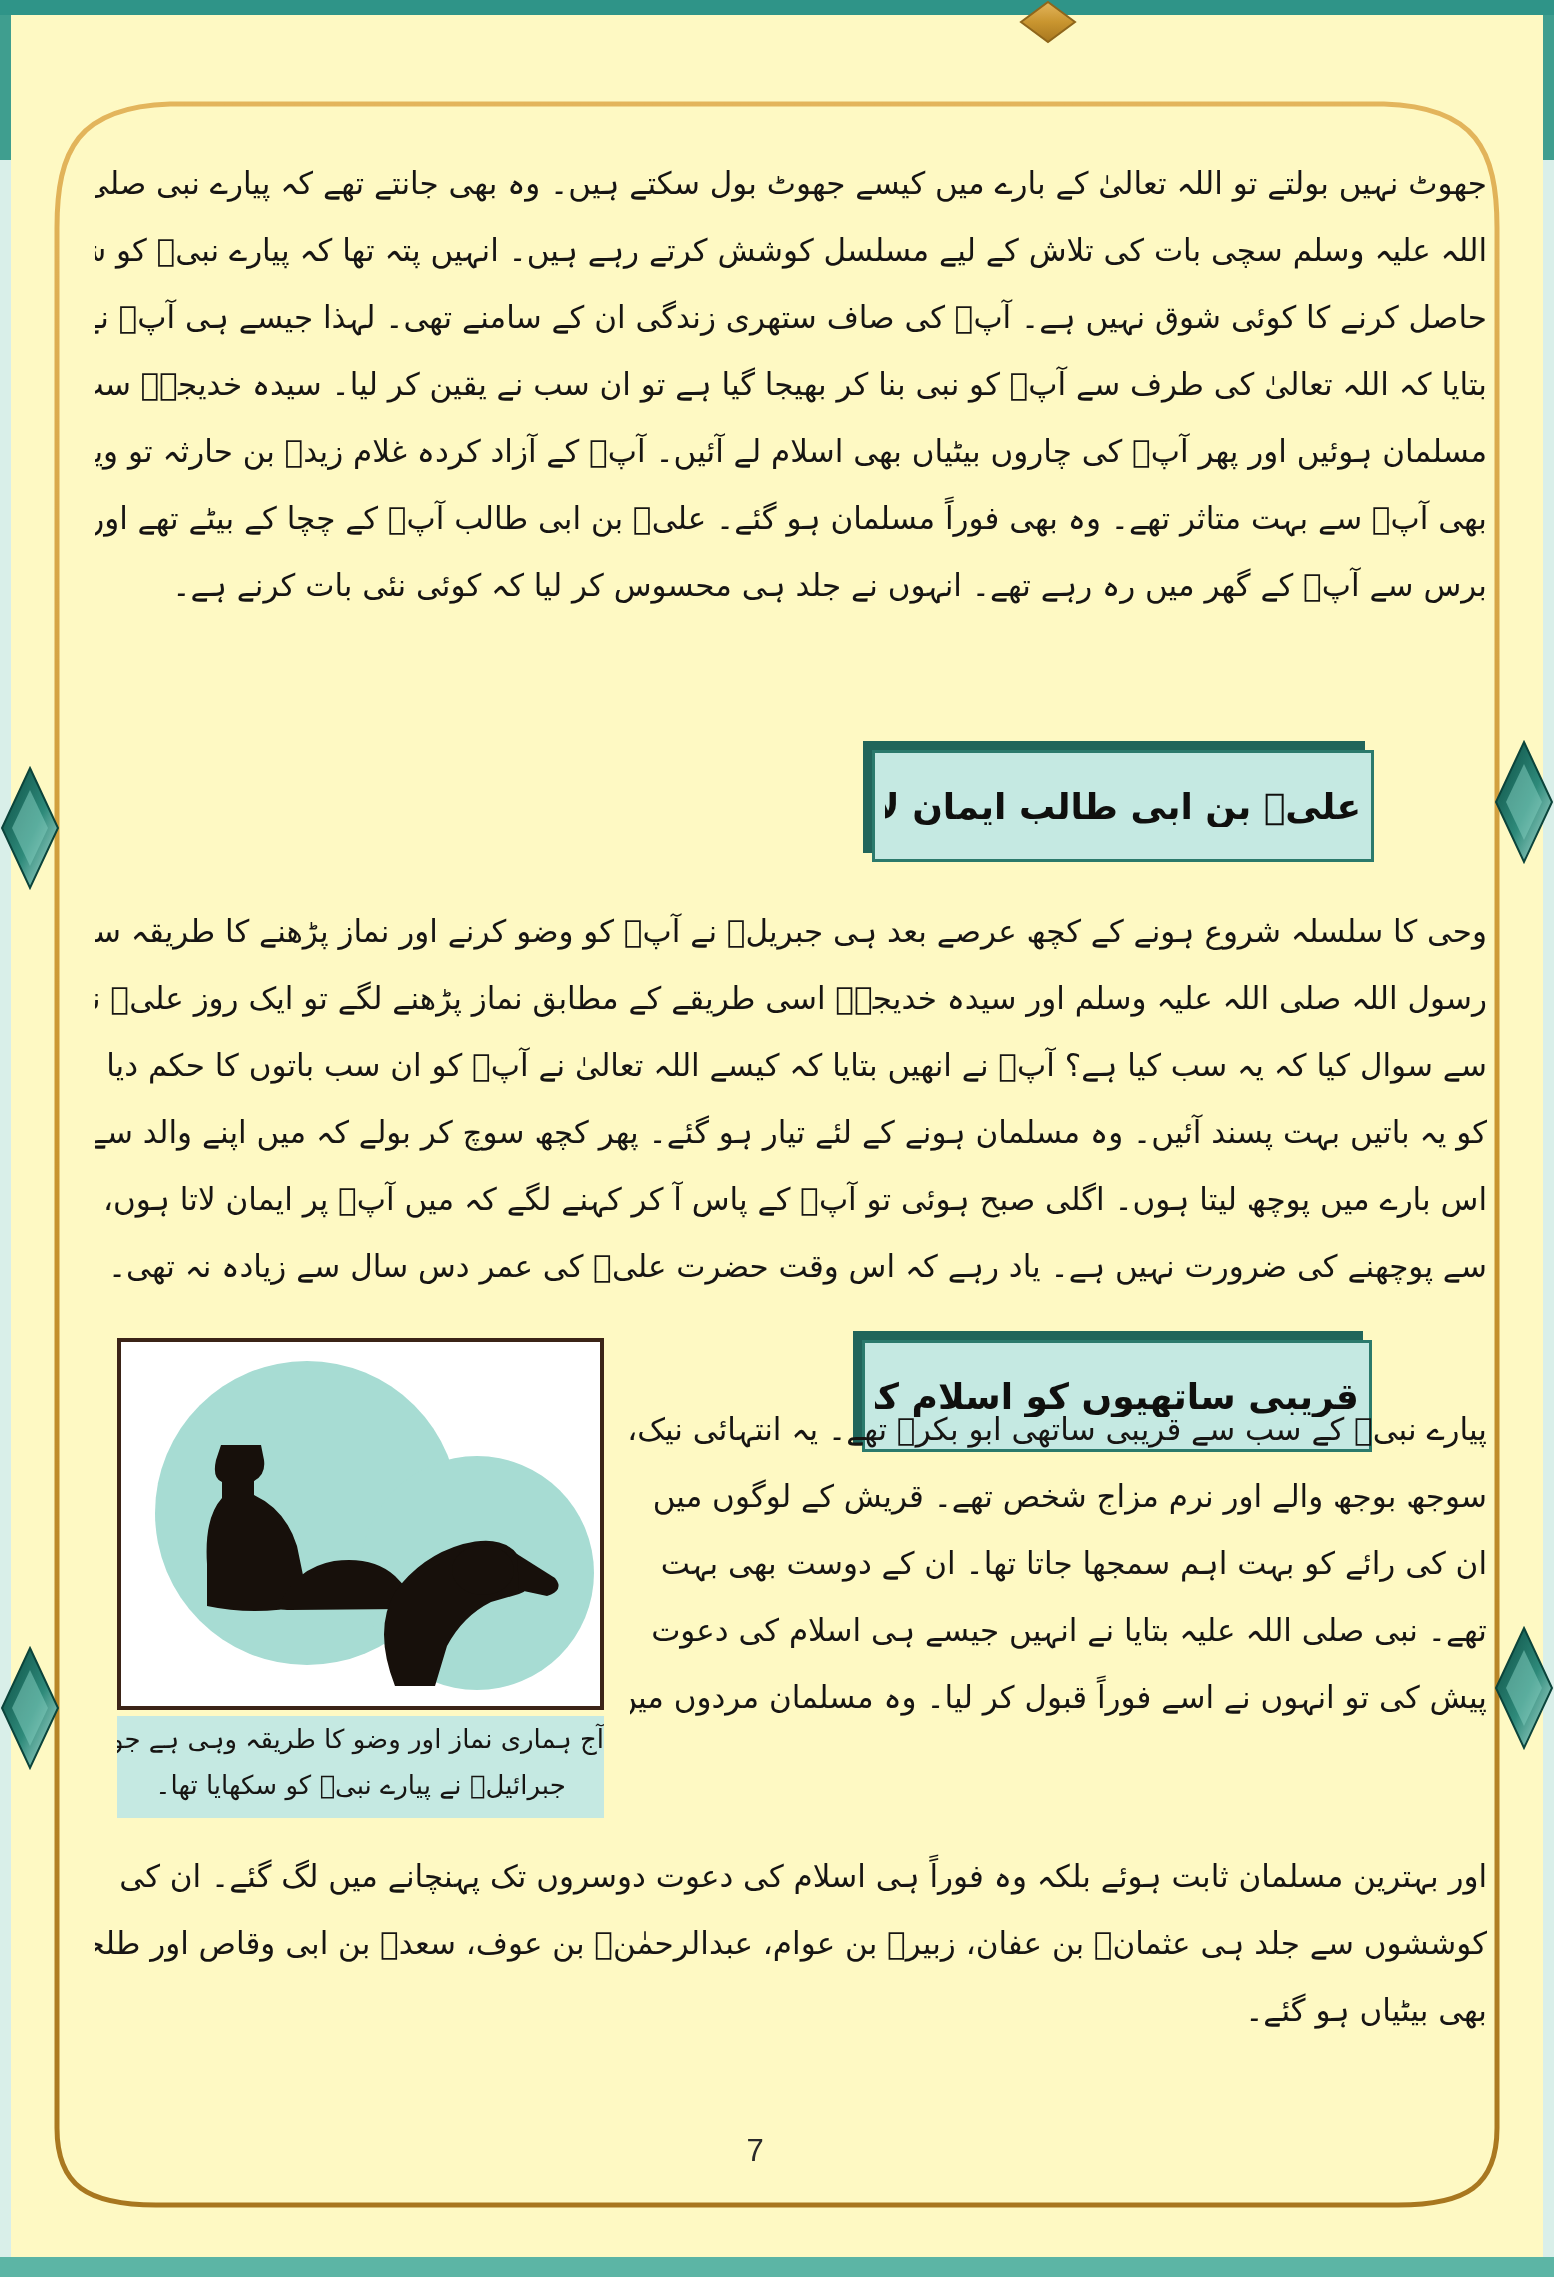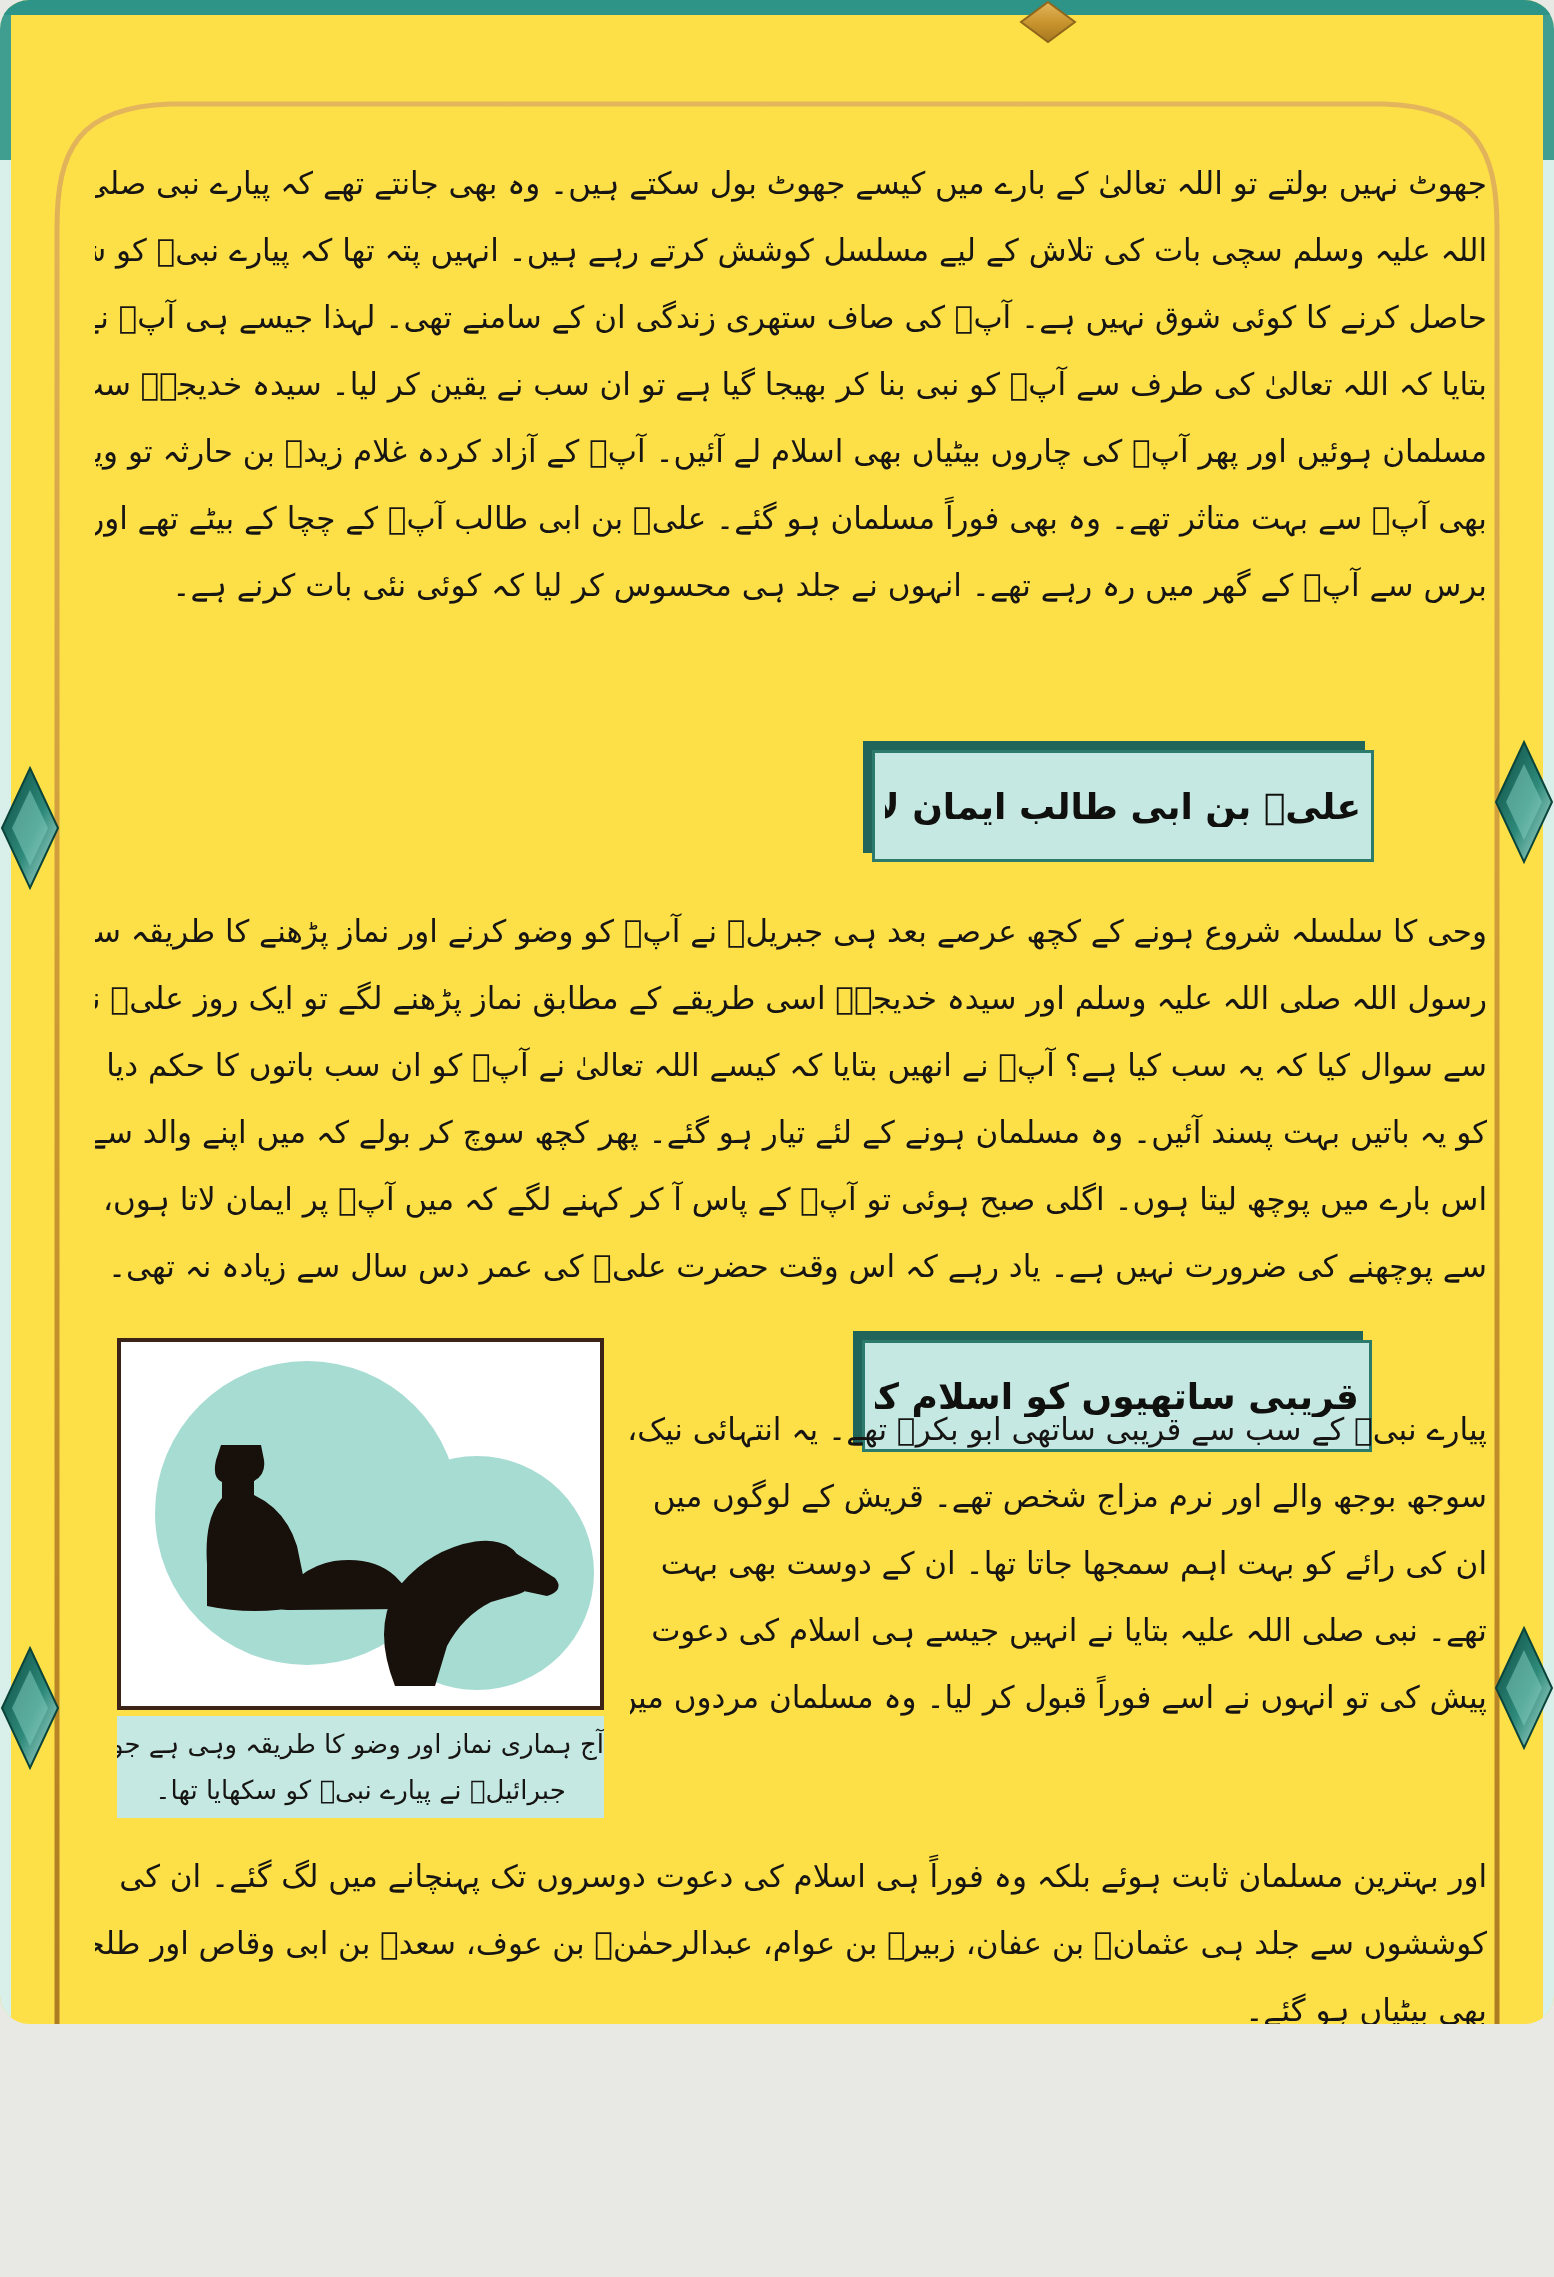--- a/index.html
+++ b/index.html
@@ -1,22 +1,21 @@
 <!DOCTYPE html>
 <html lang="ur"><head>
 <meta charset="utf-8">
 <style>
   html,body{margin:0;padding:0;background:#e8e8e4;}
   .page{
     position:relative;
-    width:1554px;height:2024px;
-    background:#fde047;
+    width:1554px;height:2277px;
+    background:#fef9c3;
     overflow:hidden;
     font-family:"DejaVu Sans",sans-serif;
-    border-radius:29px;
   }
   .decor{position:absolute;left:0;top:0;width:1554px;height:2277px;pointer-events:none;}
   .content{position:absolute;left:0;top:0;width:1554px;height:2277px;}
   .para{position:absolute;}
   .para .line{
     white-space:nowrap;overflow:hidden;
     height:67px;line-height:67px;
     font-size:31px;direction:rtl;text-align:right;
     color:#171513;font-family:"DejaVu Sans",sans-serif;
   }
@@ -38,21 +37,21 @@
     font-family:"DejaVu Sans",sans-serif;
   }
   .fig{
     position:absolute;left:117px;top:1338px;width:487px;height:372px;
     margin:0;background:#ffffff;border:4px solid #3b2417;
     box-sizing:border-box;padding:6px;
   }
   .fig svg{display:block;width:467px;height:352px;}
   .caption{
     position:absolute;left:117px;top:1716px;width:487px;height:102px;
-    background:#c5e9e2;box-sizing:border-box;padding-top:5px;
+    background:#c5e9e2;box-sizing:border-box;
   }
   .caption .cline{
     direction:rtl;text-align:center;white-space:nowrap;overflow:hidden;
     font-size:26px;line-height:46px;color:#171513;
     font-family:"DejaVu Sans",sans-serif;
   }
   .pageno{
     position:absolute;left:95px;top:2133px;width:1320px;
     text-align:center;font-size:31px;color:#2a2a2a;
     font-family:"Liberation Sans",sans-serif;

